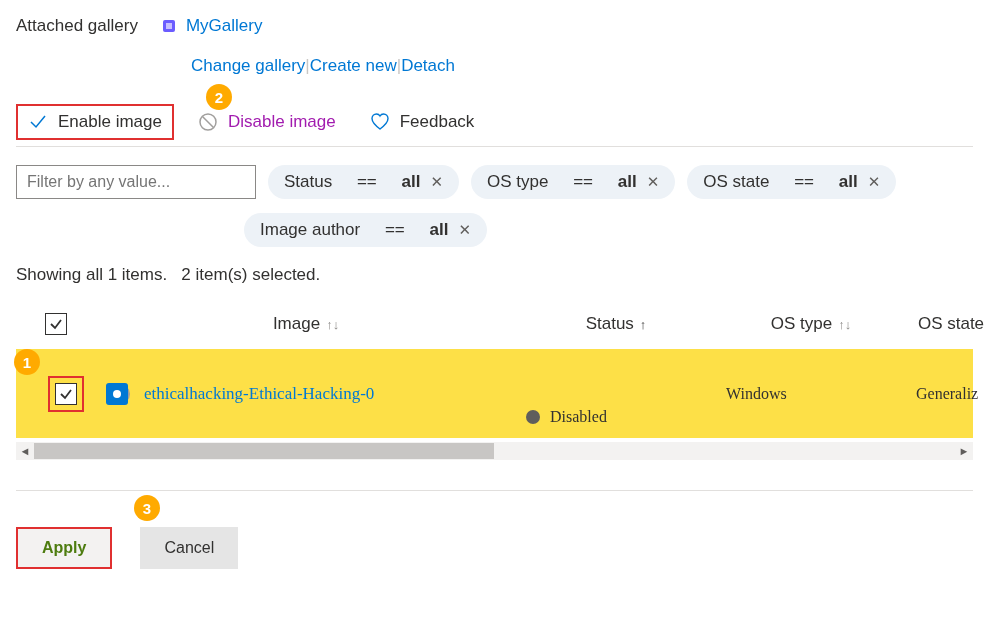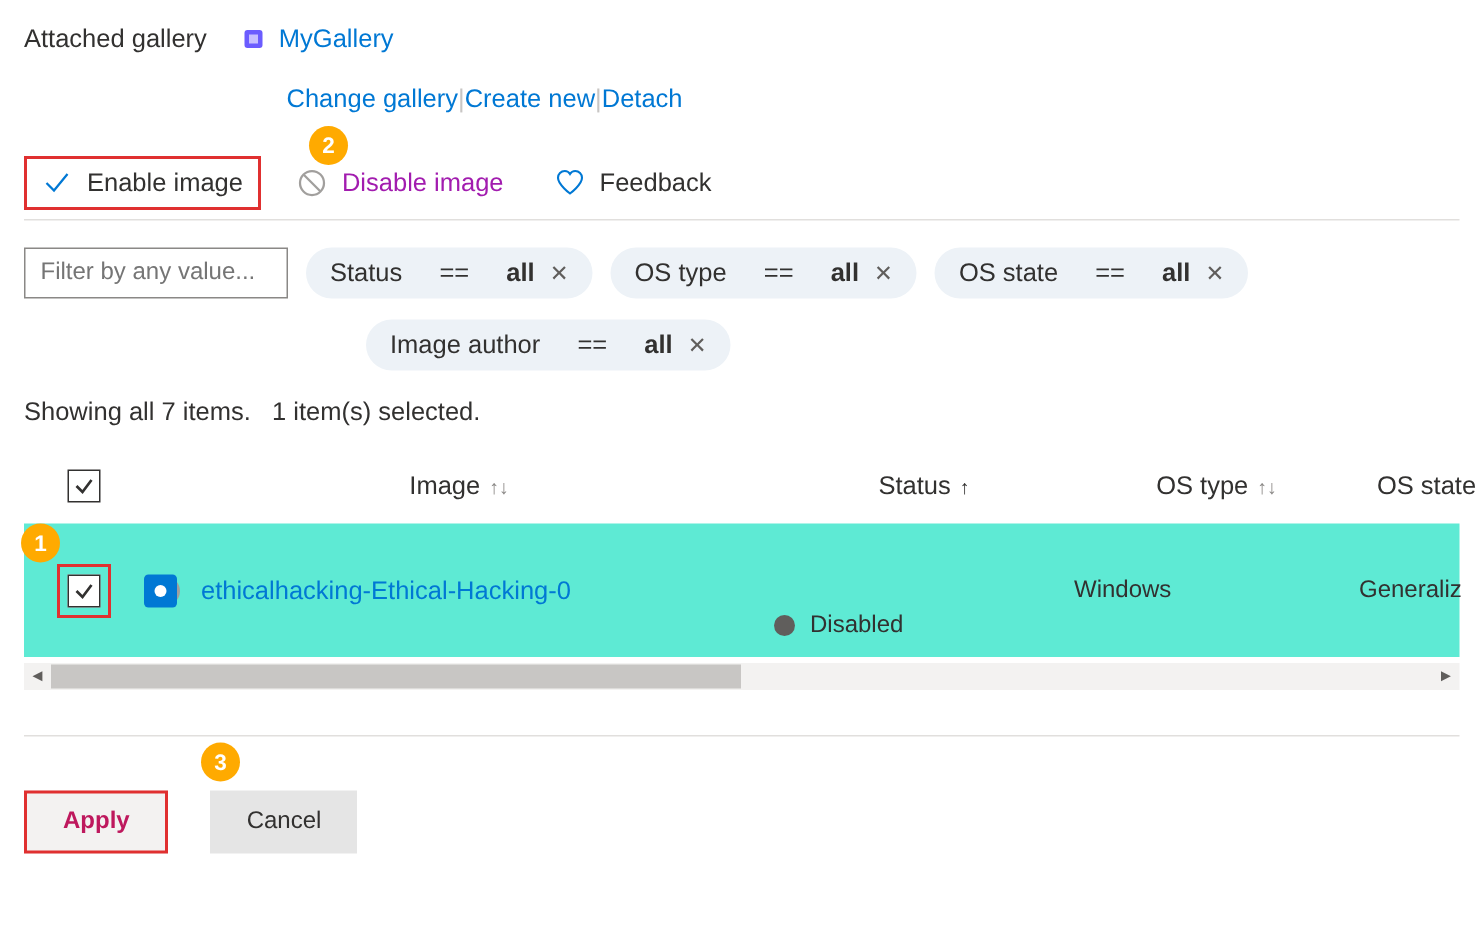--- a/index.html
+++ b/index.html
@@ -37,42 +37,42 @@
   }
   .tool-btn { display:flex; align-items:center; gap:10px; padding:6px 10px; font-size:17px; }
   .tool-enable { border: 2.5px solid #e03030; }
   .tool-disable { color:#a21caf; }
   .tool-feedback { color:#323130; }
   .check-icon { color:#0078d4; font-size:18px;}
   .ban-icon { color:#a19f9d;}
   .heart-icon { color:#0078d4;}
   .filter-row { display:flex; flex-wrap:wrap; gap:12px; align-items:center; margin-bottom:14px;}
   .filter-input {
-    border:1px solid #8a8886; padding:7px 10px; font-size:16px; width:176px;
+    border:1px solid #8a8886; padding:7px 10px; font-size:16px; width:240px;
     color:#605e5c; background:#fff;
   }
   .pill {
     background:#edf2f7; border-radius:22px; padding:7px 16px;
     display:flex; align-items:center; gap:10px; font-size:17px;
   }
   .pill .x { cursor:pointer; color:#605e5c; font-size:15px;}
   .status-line { font-size:17px; margin: 18px 0 20px; }
   .table { width:100%; position:relative;}
   .thead, .trow { display:grid; grid-template-columns: 80px 420px 200px 190px 90px; align-items:center; }
   .thead { font-size:17px; color:#323130; padding: 8px 0 14px; position:relative;}
   .th { display:flex; align-items:center; gap:6px; font-weight:400;justify-content:center;}
   .sort-icon { color:#8a8886; font-size:13px;}
   .sort-asc { color:#323130; }
   .header-check-wrap, .row-check-wrap { display:flex; justify-content:center; }
   .checkbox {
     width:22px; height:22px; border:1.5px solid #323130;
     display:flex; align-items:center; justify-content:center;
     background:#fff; font-size:15px; cursor:pointer;
   }
-  .trow { background:#5eead4; padding:12px 0; }
+  .trow { background:#fde047; padding:12px 10px;font-family:Liberation Serif, serif; }
   .row-check-outline { border:2.5px solid #e03030; padding:5px;}
   .img-cell { display:flex; align-items:center; gap:14px;}
   .img-icon {
     width:22px; height:22px; background:#0078d4; border-radius:3px;
     display:flex; align-items:center; justify-content:center; position:relative;
   }
   .img-icon::after{ content:""; width:8px;height:8px;border-radius:50%;background:#fff;}
   .img-icon-shadow{ width:20px;height:20px;border-radius:50%;background:#a19f9d;margin-left:-18px;}
   .img-link { color:#0078d4; font-size:17px;}
   .status-cell{ display:flex; align-items:center; gap:10px;margin-top:47px;}
@@ -85,21 +85,21 @@
   .scroll-thumb{ height:16px; background:#c8c6c4; width:460px; margin-left:0;}
   .scroll-spacer{ flex:1;}
   .badge-1{ position:absolute; left:0px; top:-10px;}
   .divider{ border:none;border-top:1px solid #e1dfdd; margin:30px 0 0px;}
   .footer-wrap{ position:relative; padding-top:36px;}
   .badge-3{ position:absolute; top:4px; left:118px;}
   .footer-btns{ display:flex; gap:28px;}
   .btn{
     padding:10px 24px; font-size:16px; border:none; cursor:pointer;
   }
-  .btn-apply{ background:#f3f2f1; color:#be185d; border:2.5px solid #e03030; font-weight:600;}
+  .btn-apply{ background:#f3f2f1; color:#4d7c0f; border:2.5px solid #e03030; font-weight:600;}
   .btn-cancel{ background:#e5e5e5; color:#323130;}
   svg { display:block;}
 </style>
 </head>
 <body>
 
 <div class="header-row">
   <span class="header-label">Attached gallery</span>
   <span class="gallery-link">
     <span class="gallery-icon">
@@ -166,22 +166,22 @@
   </span>
 </div>
 <div class="filter-row" style="margin-left:228px;">
   <span class="pill">
     <span>Image author</span>&nbsp;<span>==</span>&nbsp;<b>all</b>
     <span class="x">✕</span>
   </span>
 </div>
 
 <div class="status-line">
-  <span>Showing all 7 items.</span>&nbsp;&nbsp;
-  <span>1 item(s) selected.</span>
+  <span>Showing all 1 items.</span>&nbsp;&nbsp;
+  <span>2 item(s) selected.</span>
 </div>
 
 <div class="table">
   <div class="thead">
     <div class="header-check-wrap">
       <div class="checkbox">
         <svg width="14" height="14" viewBox="0 0 14 14">
             <path d="M2 7 L6 11 L12 3" stroke="#323130" stroke-width="1.8" fill="none"></path>
           </svg>
       </div>

